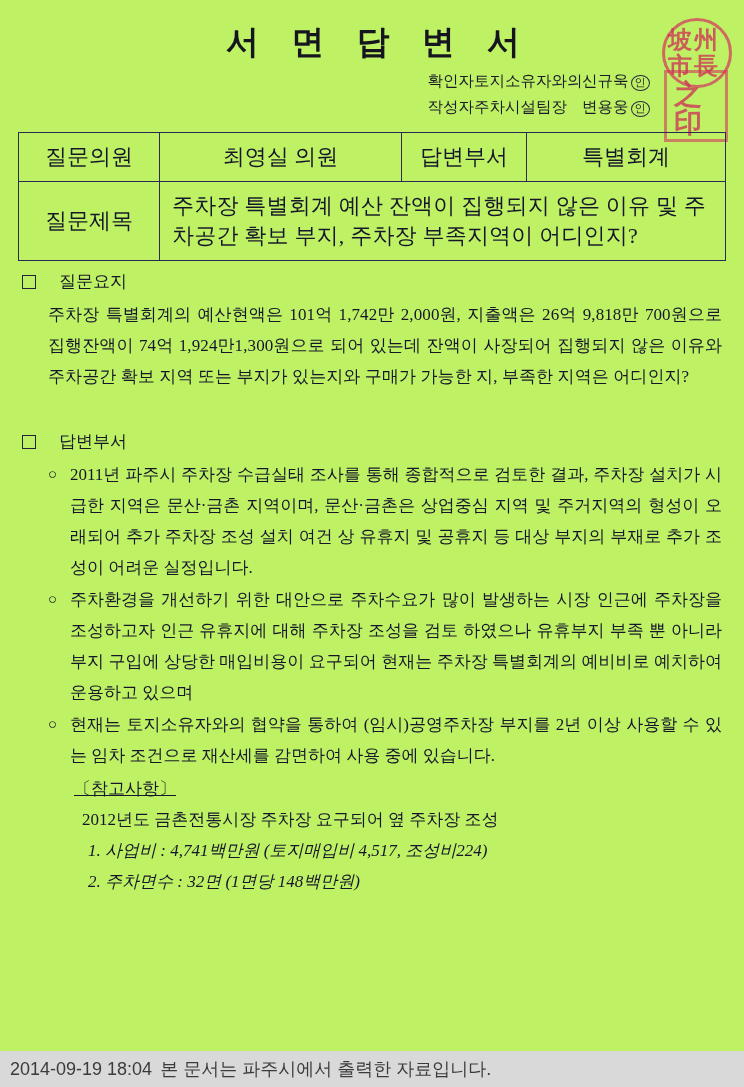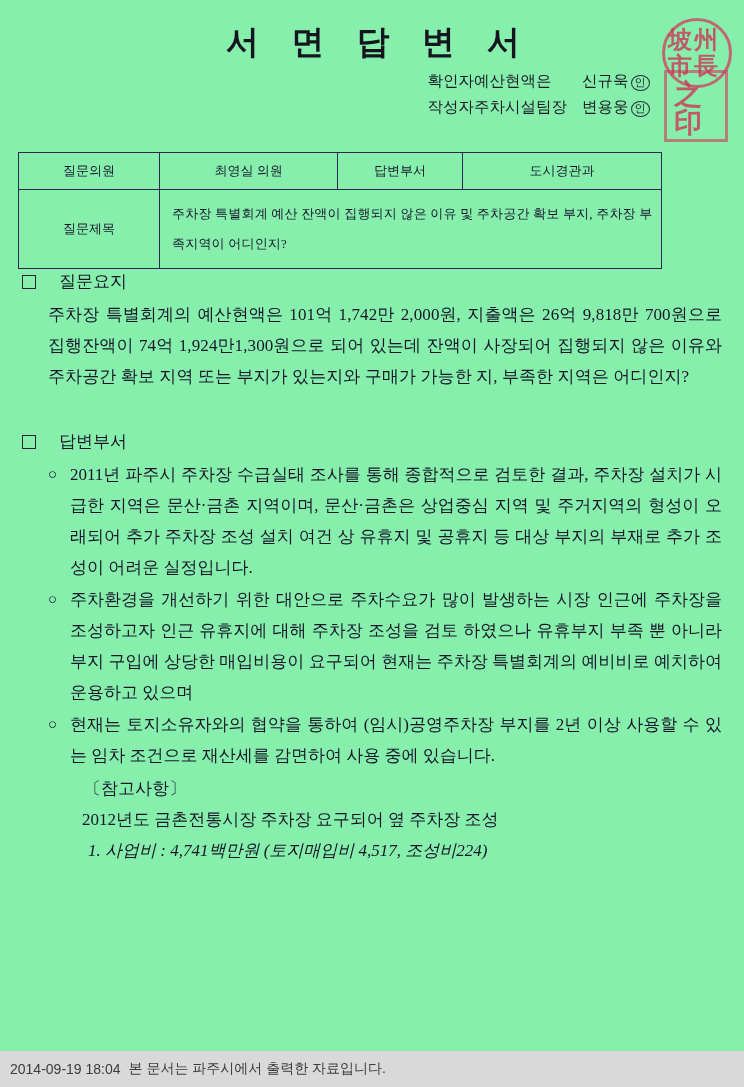--- a/index.html
+++ b/index.html
@@ -13,21 +13,21 @@
     font-family: "Liberation Serif", "DejaVu Serif", serif;
     color: #1b1b28;
     position: relative;
     overflow: hidden;
   }
   .page {
     position: relative;
     width: 744px;
     height: 1087px;
     box-sizing: border-box;
-    background: #86efac;
+    background: #bef264;
   }
 
   
   .doc-title {
     text-align: center;
     font-size: 33px;
     letter-spacing: 12px;
     font-weight: 700;
     color: #15151f;
     padding-top: 20px;
@@ -113,24 +113,23 @@
   .stamp .g3 { top: 32px; left: 6px; }
   .stamp .g4 { top: 32px; left: 32px; }
   .stamp .g5 { top: 58px; left: 12px; font-size: 28px; }
   .stamp .g6 { top: 86px; left: 12px; font-size: 28px; }
 
   
   .info-table {
     position: absolute;
     top: 132px;
     left: 18px;
-    width: 644px;
+    width: 708px;
     border-collapse: collapse;
-    font-size: 13px;
-    margin-top: 20px;
+    font-size: 22px;
   }
   .info-table td {
     border: 1.3px solid #2a2a50;
     padding: 9px 6px;
     text-align: center;
     vertical-align: middle;
     color: #16162a;
   }
   .info-table td.label {
     width: 128px;
@@ -193,59 +192,60 @@
   .bullet-list > li .circ {
     position: absolute;
     left: 26px;
     top: 0px;
     font-size: 15px;
   }
   .note-block {
     margin: 2px 0 0 48px;
   }
   .note-title {
-    margin-left: 14px;
+    margin-left: 4px;
+    text-decoration: underline;
   }
   .note-line {
     margin-left: 12px;
   }
   .note-item {
     margin-left: 18px;
     font-style: italic;
   }
 
   
   .footer {
     position: absolute;
     left: 0;
     bottom: 0;
     width: 744px;
     height: 36px;
     background: #d9d9d9;
     font-family: "Liberation Sans", sans-serif;
-    font-size: 14px;
+    font-size: 18px;
     color: #3b3b3b;
     display: flex;
     align-items: center;
     padding-left: 10px;
     box-sizing: border-box;
     gap: 8px;
   }
 </style>
 </head>
 <body>
 
 <div class="page">
 
   <div class="doc-title">서 면 답 변 서</div>
 
   <div class="sign-block">
     <div class="sign-row">
       <span class="sign-role">확인자</span>
-      <span class="sign-dept">예산현액은</span>
+      <span class="sign-dept">토지소유자와의</span>
       <span class="sign-name">신규욱</span>
       <span class="seal-word">인</span>
     </div>
     <div class="sign-row">
       <span class="sign-role">작성자</span>
       <span class="sign-dept">주차시설팀장</span>
       <span class="sign-name">변용웅</span>
       <span class="seal-word">인</span>
     </div>
   </div>
@@ -260,21 +260,21 @@
     <div class="glyph g5">之</div>
     <div class="glyph g6">印</div>
   </div>
 
   <table class="info-table">
     <tbody>
         <tr>
       <td class="label">질문의원</td>
       <td>최영실 의원</td>
       <td class="cell-dept-label">답변부서</td>
-      <td class="cell-dept-value">도시경관과</td>
+      <td class="cell-dept-value">특별회계</td>
     </tr>
     <tr>
       <td class="subject-label">질문제목</td>
       <td class="subject-body" colspan="3">주차장 특별회계 예산 잔액이 집행되지 않은 이유 및 주차공간 확보 부지, 주차장 부족지역이 어디인지?</td>
     </tr>
   </tbody>
     </table>
 
   <div class="body-wrap">
 
@@ -303,20 +303,21 @@
       <li>
         <span class="circ">○</span>
         <span>현재는 토지소유자와의 협약을 통하여 (임시)공영주차장 부지를 2년 이상 사용할 수 있는 임차 조건으로 재산세를 감면하여 사용 중에 있습니다.</span>
       </li>
     </ul>
 
     <div class="note-block">
       <div class="note-title">〔참고사항〕</div>
       <div class="note-line">2012년도 금촌전통시장 주차장 요구되어 옆 주차장 조성</div>
       <div class="note-item">1. 사업비 : 4,741백만원 (토지매입비 4,517, 조성비224)</div>
+      <div class="note-item">2. 주차면수 : 32면 (1면당 148백만원)</div>
     </div>
 
   </div>
 
   <div class="footer">
     <span>2014-09-19 18:04</span>
     <span>본 문서는 파주시에서 출력한 자료입니다.</span>
   </div>
 
 </div>

